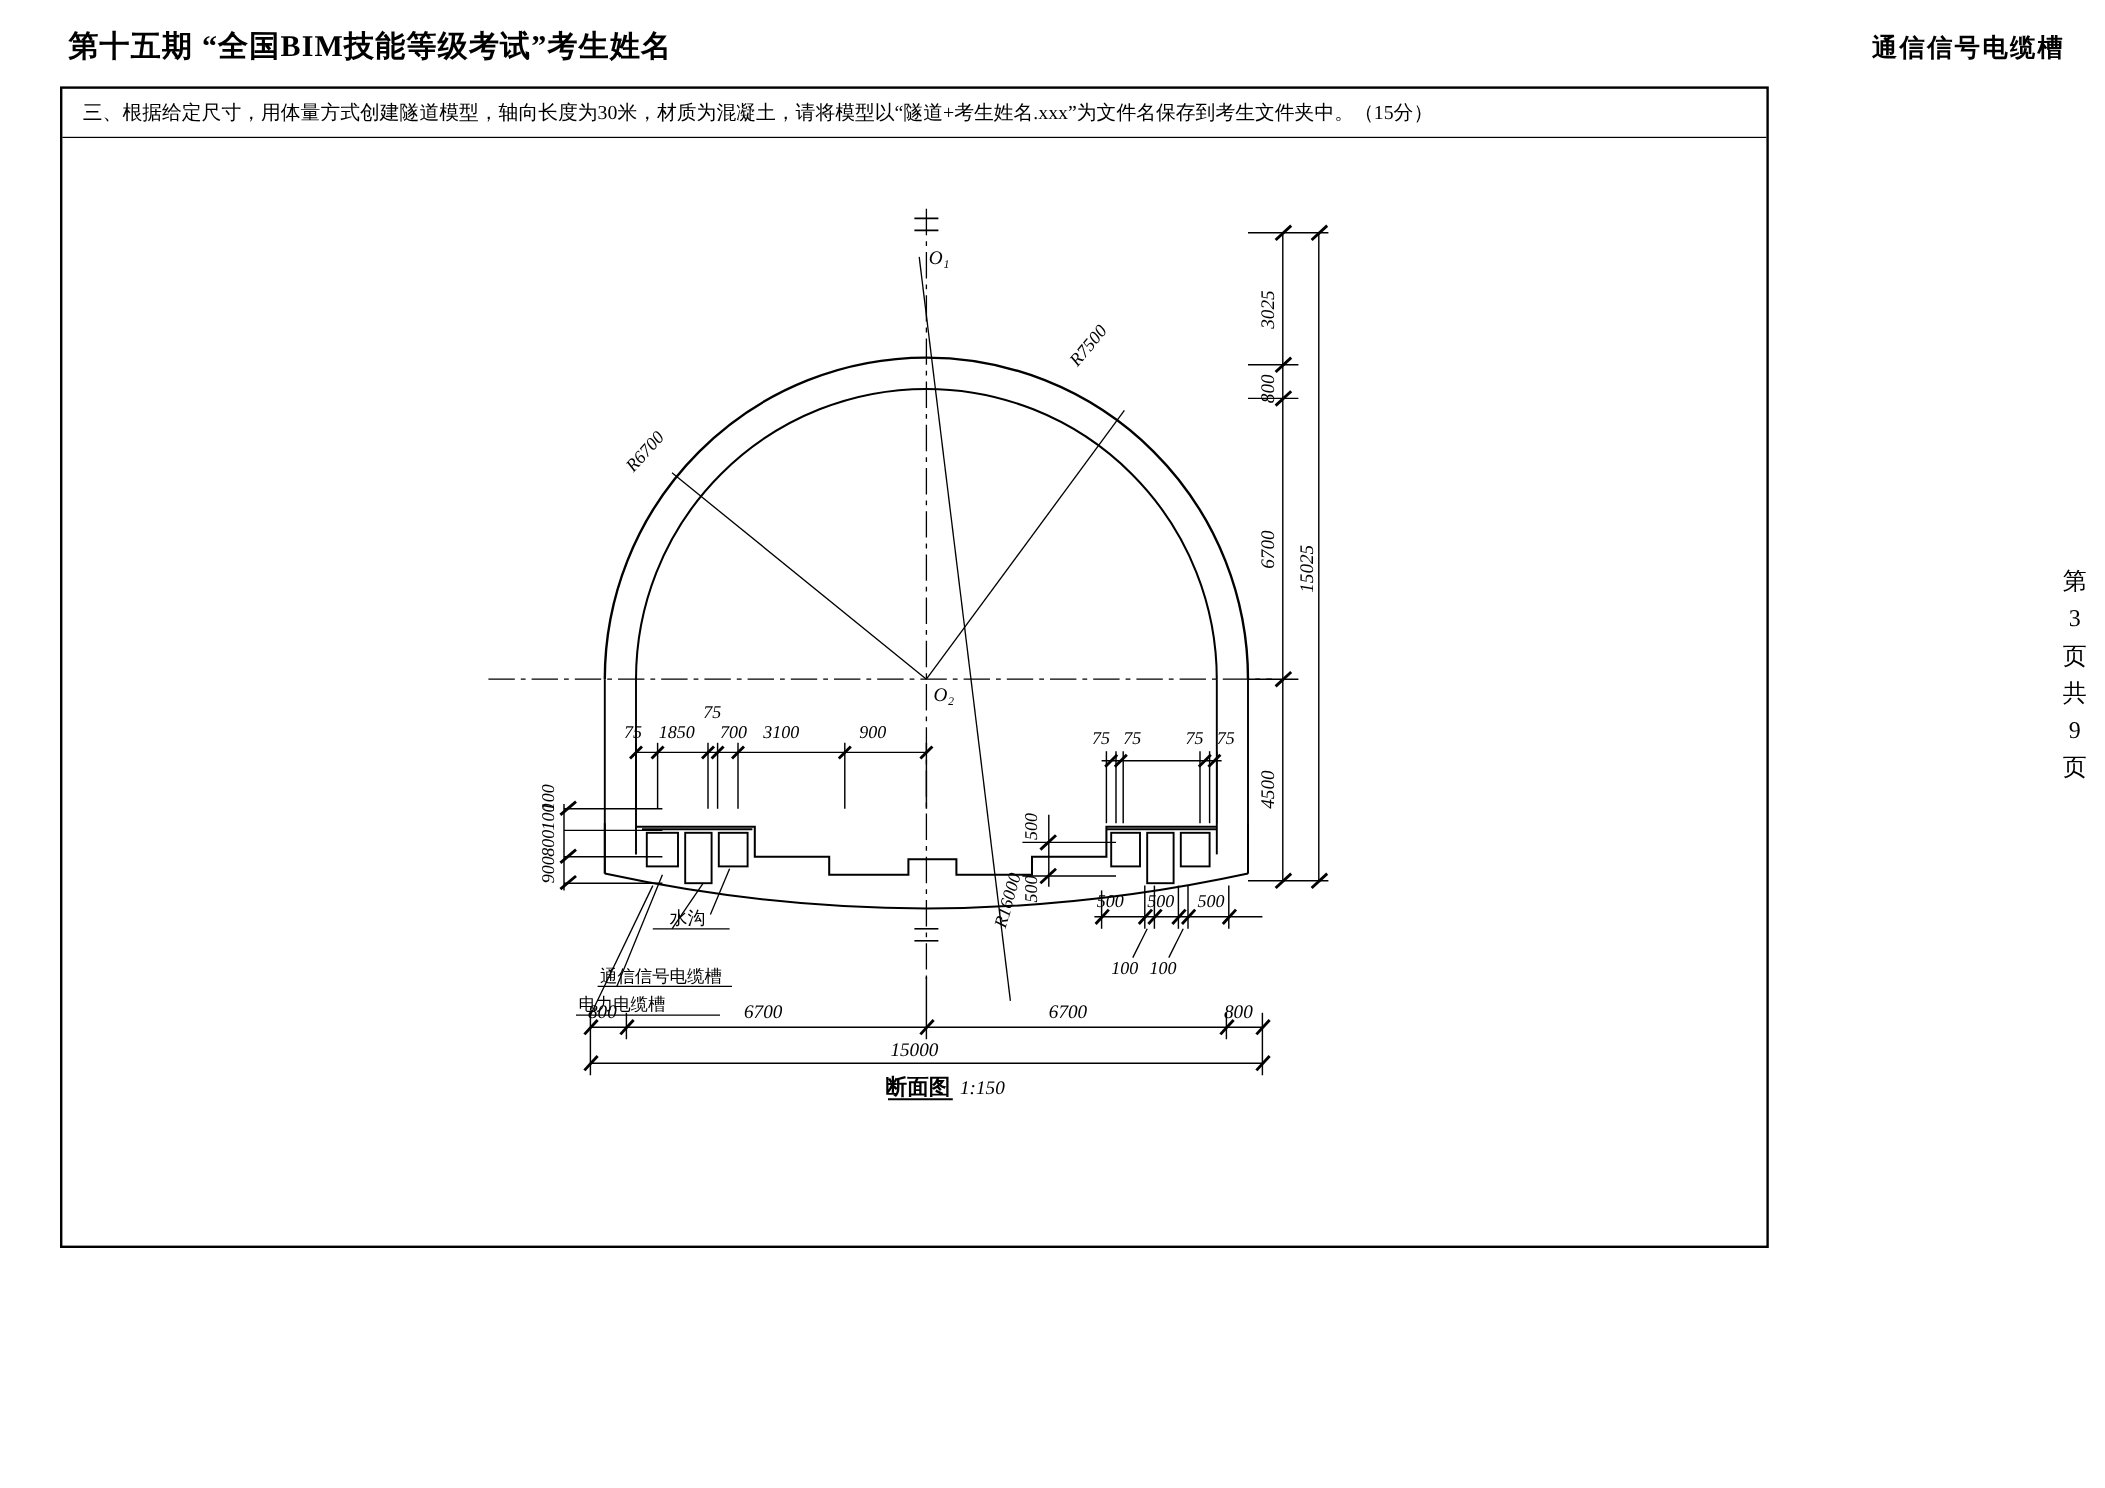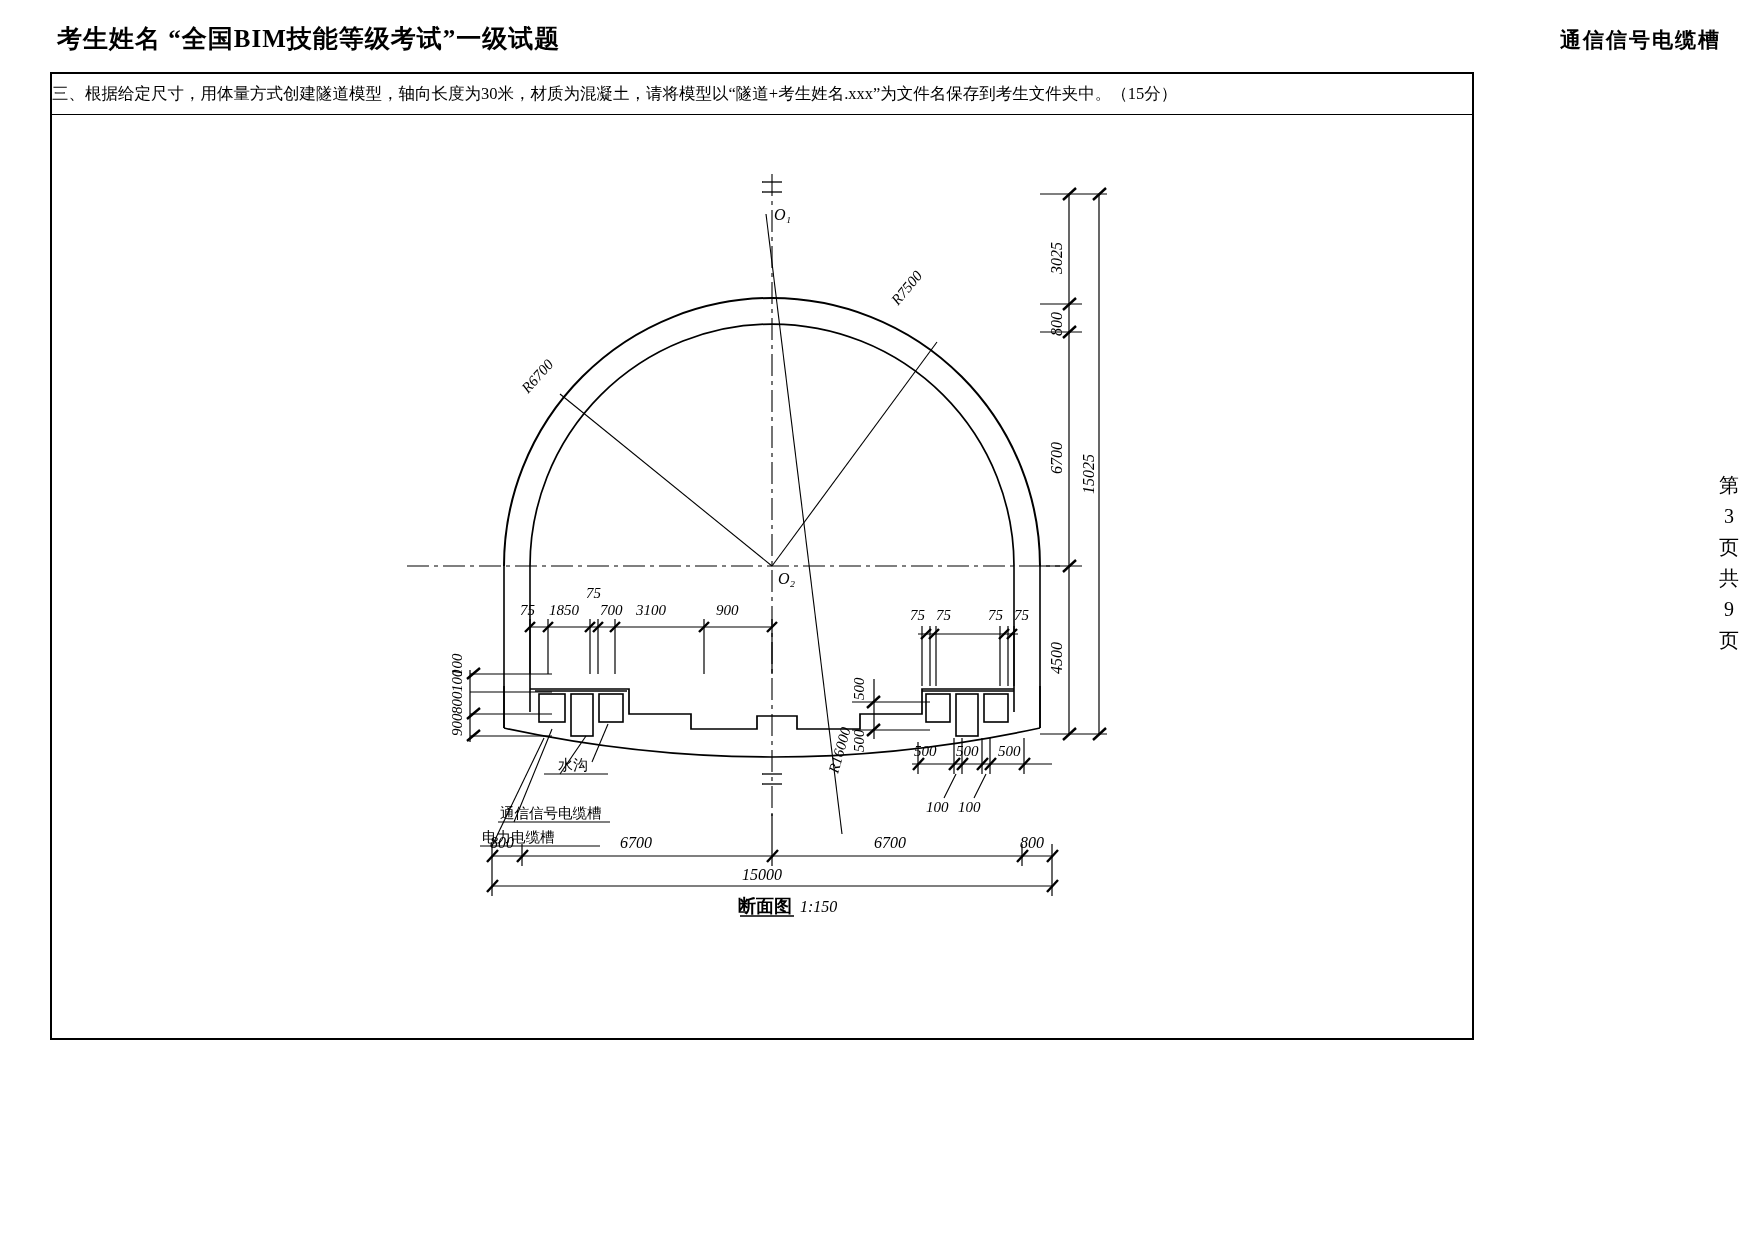--- a/index.html
+++ b/index.html
@@ -32,21 +32,21 @@
     width:1424px;height:968px;
     border:2.5px solid #000;
     box-sizing:border-box;
     background:#fff;
   }
   #question-rule{
     position:absolute;left:0;top:40px;width:100%;height:0;
     border-top:1.5px solid #000;
   }
   #question-text{
-    position:absolute;left:0;top:9px;
+    position:absolute;left:17px;top:9px;
     font-family:"Liberation Serif", serif;
     font-size:16.5px;color:#000;white-space:nowrap;
     letter-spacing:0px;
   }
   
   #page-marker{
     position:absolute;left:1712px;top:470px;
     width:34px;
     font-family:"Liberation Serif", serif;
     font-size:20px;color:#000;text-align:center;line-height:1.55;
@@ -55,21 +55,21 @@
   
   #drawing{
     position:absolute;left:0;top:0;width:1424px;height:968px;
   }
   text{font-family:"Liberation Serif", serif;}
 </style>
 </head>
 <body>
 
 <div id="header-bar">
-  <div id="exam-title">考生姓名 “全国BIM技能等级考试”一级试题</div>
+  <div id="exam-title">第十五期 “全国BIM技能等级考试”考生姓名</div>
   <div id="org-name">通信信号电缆槽</div>
 </div>
 
 <div id="page-marker">
   <span>第</span>
   <span>3</span>
   <span>页</span>
   <span>共</span>
   <span>9</span>
   <span>页</span>

